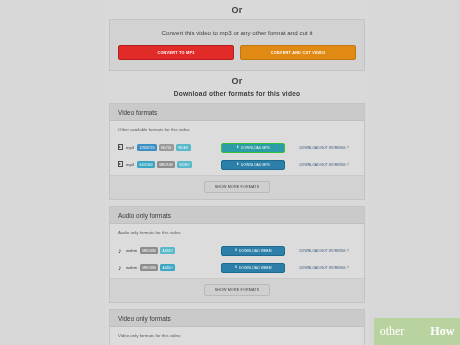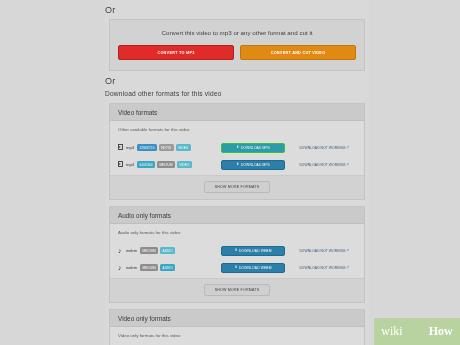--- a/index.html
+++ b/index.html
@@ -19,24 +19,26 @@
     position: absolute;
     left: 105px;
     top: 0;
     width: 264px;
     height: 345px;
     background: #d9d9d9;
   }
 
   
   .or-sep {
+    text-align: center;
     font-size: 9px;
     color: #3f3f3f;
     letter-spacing: 0.2px;
     padding: 5px 0 4px 0;
+    font-weight: bold;
   }
 
   .panel {
     background: #d2d2d2;
     border: 1px solid #c4c4c4;
     margin: 0 4px;
   }
 
   .convert-panel {
     padding: 9px 8px 10px 8px;
@@ -352,14 +354,14 @@
         <div class="section-title-bar">Video only formats</div>
         <div class="section-body">
           <div class="section-sub">Video only formats for this video</div>
         </div>
       </div>
     </div>
 
 </div>
 
 <div class="watermark">
-  <div class="wm-text"><span>wiki</span><span class="b">How</span></div>
+  <div class="wm-text"><span>other</span><span class="b">How</span></div>
 </div>
 
 </body></html>

